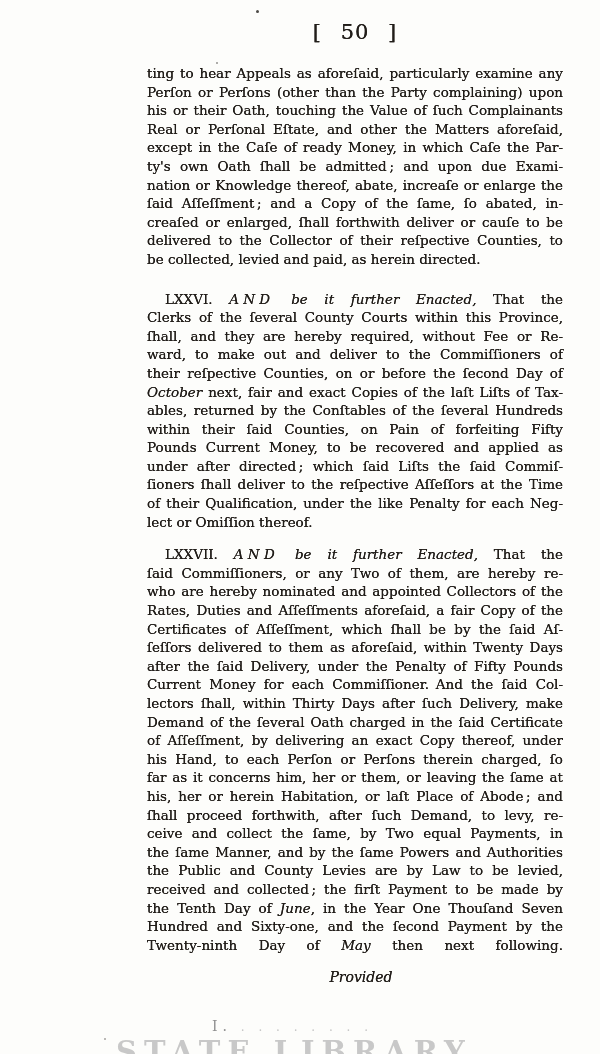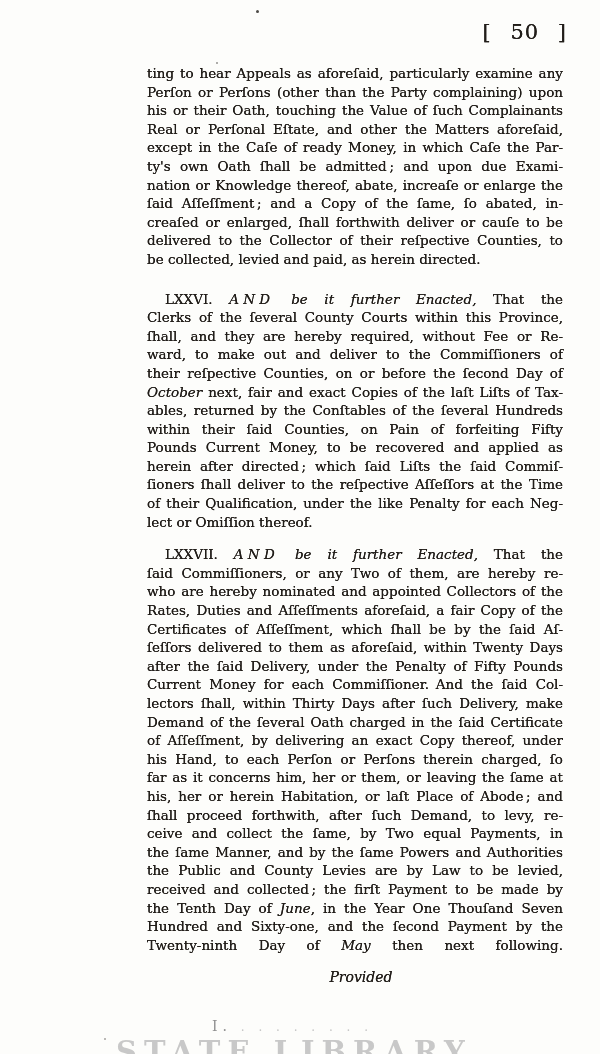--- a/index.html
+++ b/index.html
@@ -17,21 +17,21 @@
   }
   .page {
     position: absolute;
     inset: 0;
   }
   .page-number {
     position: absolute;
     top: 20px;
     left: 143px;
     width: 424px;
-    text-align: right;
+    text-align: center;
     font-size: 21px;
     word-spacing: 11px;
     letter-spacing: 1px;
     text-shadow: 0 0 .3px currentColor;
   }
   .column {
     position: absolute;
     top: 60px;
     left: 143px;
     width: 424px;
@@ -115,21 +115,21 @@
       <div class="para" style="margin-top: 21px;">
         <div class="line indent"><span>LXXVI. </span><span class="it sp">AND</span><span class="it"> be it further Enacted,</span><span> That the</span></div>
         <div class="line"><span>Clerks of the ſeveral County Courts within this Province,</span></div>
         <div class="line"><span>ſhall, and they are hereby required, without Fee or Re-</span></div>
         <div class="line"><span>ward, to make out and deliver to the Commiſſioners of</span></div>
         <div class="line"><span>their reſpective Counties, on or before the ſecond Day of</span></div>
         <div class="line"><span class="it">October</span><span> next, fair and exact Copies of the laſt Liſts of Tax-</span></div>
         <div class="line"><span>ables, returned by the Conſtables of the ſeveral Hundreds</span></div>
         <div class="line"><span>within their ſaid Counties, on Pain of forfeiting Fifty</span></div>
         <div class="line"><span>Pounds Current Money, to be recovered and applied as</span></div>
-        <div class="line"><span>herein after directed ; which ſaid Liſts the ſaid Commiſ-</span></div>
+        <div class="line"><span>under after directed ; which ſaid Liſts the ſaid Commiſ-</span></div>
         <div class="line"><span>ſioners ſhall deliver to the reſpective Aſſeſſors at the Time</span></div>
         <div class="line"><span>of their Qualification, under the like Penalty for each Neg-</span></div>
         <div class="line nojust"><span>lect or Omiſſion thereof.</span></div>
       </div>
       <div class="para" style="margin-top: 14px;">
         <div class="line indent"><span>LXXVII. </span><span class="it sp">AND</span><span class="it"> be it further Enacted,</span><span> That the</span></div>
         <div class="line"><span>ſaid Commiſſioners, or any Two of them, are hereby re-</span></div>
         <div class="line"><span>who are hereby nominated and appointed Collectors of the</span></div>
         <div class="line"><span>Rates, Duties and Aſſeſſments aforeſaid, a fair Copy of the</span></div>
         <div class="line"><span>Certificates of Aſſeſſment, which ſhall be by the ſaid Aſ-</span></div>

